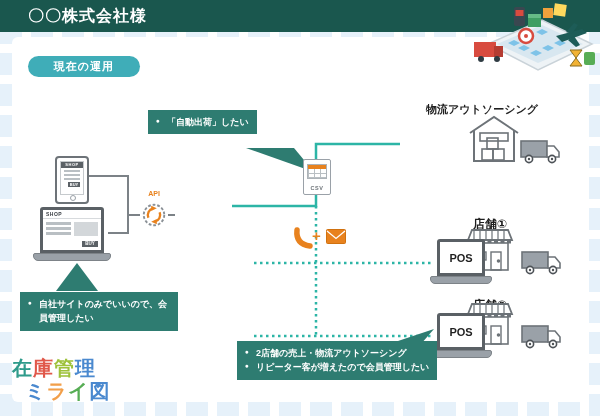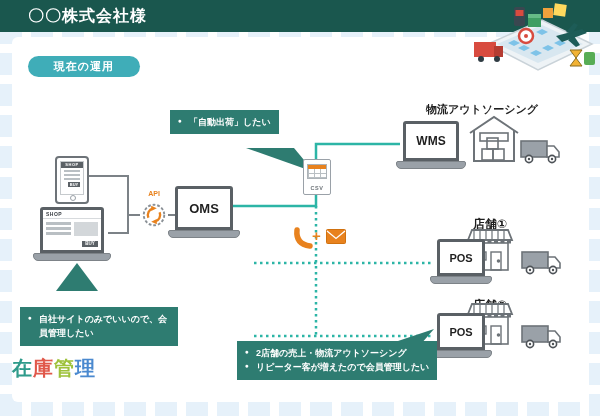--- a/index.html
+++ b/index.html
@@ -98,22 +98,22 @@
   .logistics-label{left:424px;top:102px;width:116px;text-align:center;font-size:11px;}
   .store-label{width:56px;text-align:center;font-size:12px;}
   .store1-label{left:462px;top:216px;} .store2-label{left:462px;top:297px;}
 
   .icon-svg{z-index:3;}
   .wh{left:466px;top:111px;} 
   .truck1{left:520px;top:138px;} .truck2{left:521px;top:249px;} .truck3{left:521px;top:323px;}
   .sf1{left:464px;top:226px;} .sf2{left:464px;top:300px;}
 
   
-  .co-top{left:170px;top:110px;}
-  .co-left{left:20px;top:307px;}
+  .co-top{left:148px;top:110px;}
+  .co-left{left:20px;top:292px;}
   .co-bottom{left:237px;top:341px;}
 
   
   .logo{left:12px;top:357px;z-index:6;font-weight:bold;font-size:20px;line-height:23px;letter-spacing:1px;}
   .logo-l2{padding-left:13px;}
   .lc0{color:#2f9b8b;} .lc1{color:#e0584a;} .lc2{color:#9ec23b;} .lc3{color:#4a89cf;}
   .lc4{color:#4a89cf;} .lc5{color:#f29f4a;} .lc6{color:#57ad55;} .lc7{color:#4a89cf;}
 </style>
 </head>
 <body>
@@ -221,48 +221,40 @@
   <div class="abs api-circle">
     <svg width="28" height="28" viewBox="0 0 30 30">
       <circle cx="15" cy="15" r="11" fill="#fff" stroke="#8a9096" stroke-width="2" stroke-dasharray="3 2"></circle>
       <path d="M9 18 A7.5 7.5 0 0 1 14 7.8" stroke="#e8821e" stroke-width="2.5" fill="none"></path>
       <path d="M21 12 A7.5 7.5 0 0 1 16 22.2" stroke="#e8821e" stroke-width="2.5" fill="none"></path>
       <polygon points="12,5 18,7.8 12,10.8" fill="#e8821e"></polygon>
       <polygon points="18,25 12,22.2 18,19.2" fill="#e8821e"></polygon>
     </svg>
   </div>
 
-  <div class="abs lap lap-oms">
-    <div class="lap-screen">OMS</div>
-    <div class="lap-base"></div>
-  </div>
 
   <div class="abs csv">
     <div class="csv-grid"></div>
     <div class="csv-label">CSV</div>
   </div>
 
   <div class="abs handset">
     <svg width="22" height="25" viewBox="0 0 22 25">
       <path d="M5 5 Q3.5 19 18 21" stroke="#e8821e" stroke-width="5.5" stroke-linecap="round" fill="none"></path>
     </svg>
   </div>
   <div class="abs plus">+</div>
   <div class="abs envelope">
     <svg width="20" height="15" viewBox="0 0 20 15">
       <rect x="0.5" y="0.5" width="19" height="14" rx="1" fill="#e8821e" stroke="#d0710f"></rect>
       <polyline points="1,2 10,9.5 19,2" fill="none" stroke="#fff" stroke-width="1.3"></polyline>
     </svg>
   </div>
 
   <div class="abs node-label logistics-label">物流アウトソーシング</div>
-  <div class="abs lap lap-wms">
-    <div class="lap-screen">WMS</div>
-    <div class="lap-base"></div>
-  </div>
   <div class="abs icon-svg wh">
     <svg width="56" height="54" viewBox="0 0 56 54" fill="none" stroke="#6d7378" stroke-width="2">
       <path d="M4 22 L28 6 L52 22"></path>
       <path d="M8 19 V50 H48 V19"></path>
       <rect x="14" y="22" width="28" height="8" stroke-width="1.6"></rect>
       <rect x="16" y="38" width="11" height="11" stroke-width="1.6"></rect>
       <rect x="27" y="38" width="11" height="11" stroke-width="1.6"></rect>
       <rect x="21" y="27" width="11" height="11" stroke-width="1.6"></rect>
     </svg>
   </div>
@@ -326,15 +318,16 @@
       <path d="M27 8 h7 l5 6 v5 h-12 z" fill="#fff" stroke="#6d7378" stroke-width="1.6"></path>
       <circle cx="9" cy="21" r="3.6" fill="#fff" stroke="#4d5257" stroke-width="1.6"></circle>
       <circle cx="32" cy="21" r="3.6" fill="#fff" stroke="#4d5257" stroke-width="1.6"></circle>
       <circle cx="9" cy="21" r="1.2" fill="#4d5257"></circle>
         <circle cx="32" cy="21" r="1.2" fill="#4d5257"></circle>
     </svg>
   </div>
 
   <div class="abs logo">
     <div><span class="lc0">在</span><span class="lc1">庫</span><span class="lc2">管</span><span class="lc3">理</span></div>
+    <div class="logo-l2"><span class="lc4">ミ</span><span class="lc5">ラ</span><span class="lc6">イ</span><span class="lc7">図</span></div>
   </div>
 
 </div>
 
 </body></html>

